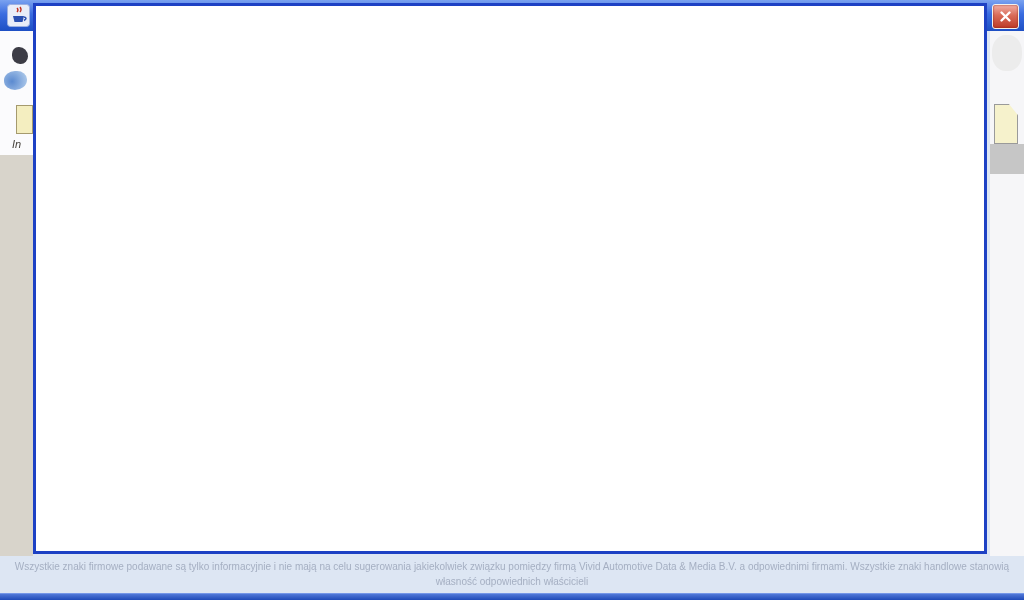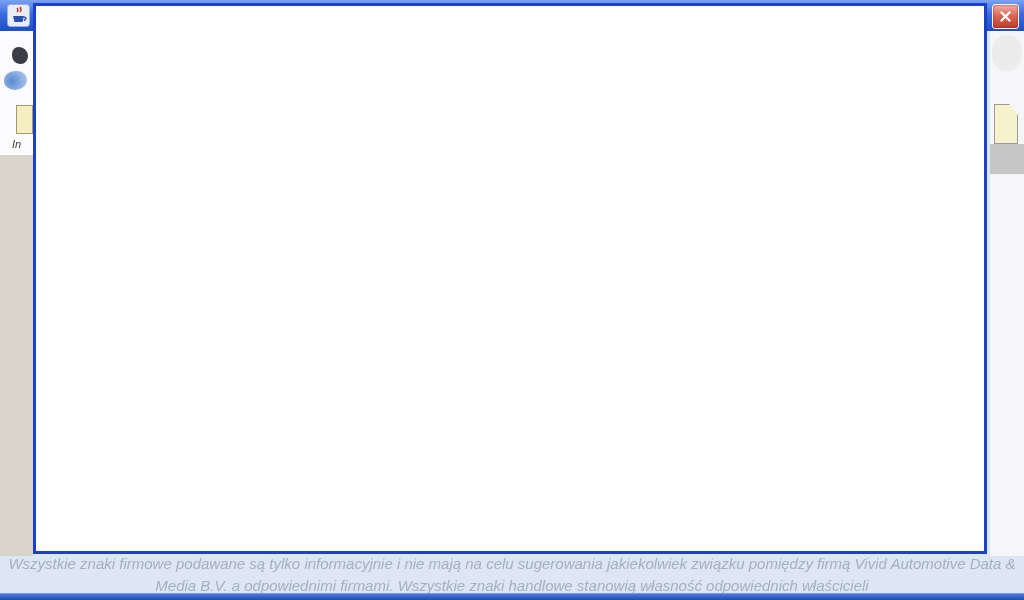--- a/index.html
+++ b/index.html
@@ -58,21 +58,21 @@
   svg text { font-family:"Liberation Sans", sans-serif; }
   .t-red { fill:#cc2020; font-weight:bold; }
   .t-green { fill:#00aa22; }
   .t-orange { fill:#e08030; font-weight:bold; cursor:pointer; }
   .t-blue { fill:#2222bb; font-weight:bold; }
   .t-black { fill:#222222; }
 
   
   .statusbar { left:0; top:556px; width:1024px; height:37px; background:#dde6f3;
     display:flex; align-items:center; justify-content:center; }
-  .statusbar .txt { font-size:15px; line-height:1.45; color:#a5afc2; text-align:center; padding:0 0;font-style:italic; }
+  .statusbar .txt { font-size:10px; line-height:1.45; color:#a5afc2; text-align:center; padding:0 0; }
   .bottom-strip { left:0; top:593px; width:1024px; height:7px;
     background:linear-gradient(180deg,#5078d8,#1f4ab8); border-top:1px solid #7496e8; }
 </style>
 </head>
 <body>
 
 <div class="abs bg-topbar">
   <svg class="abs" style="left:7px;top:4px" width="23" height="23" viewBox="0 0 23 23">
     <rect x="0.5" y="0.5" width="22" height="22" rx="3" fill="#e9edf8" stroke="#9db0e0"></rect>
     <path d="M6,12 h11 l-1.5,6 h-8 z" fill="#2a4fb0"></path>

